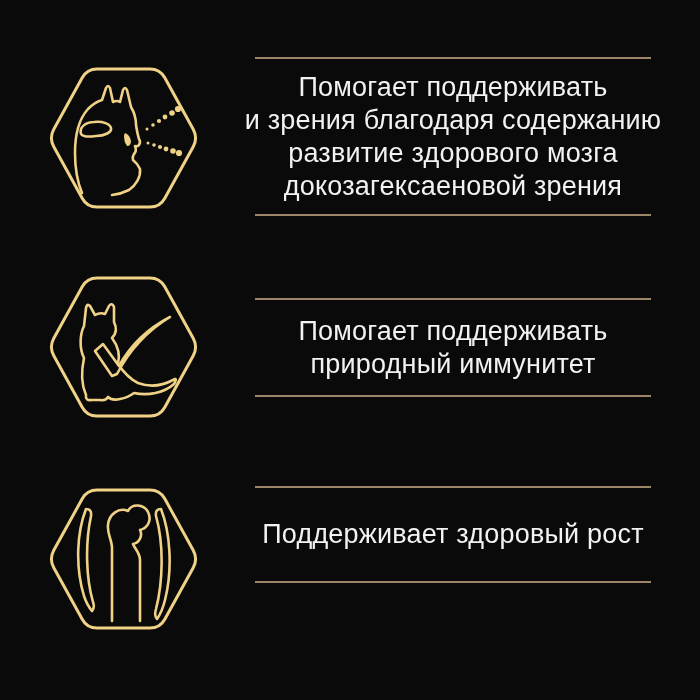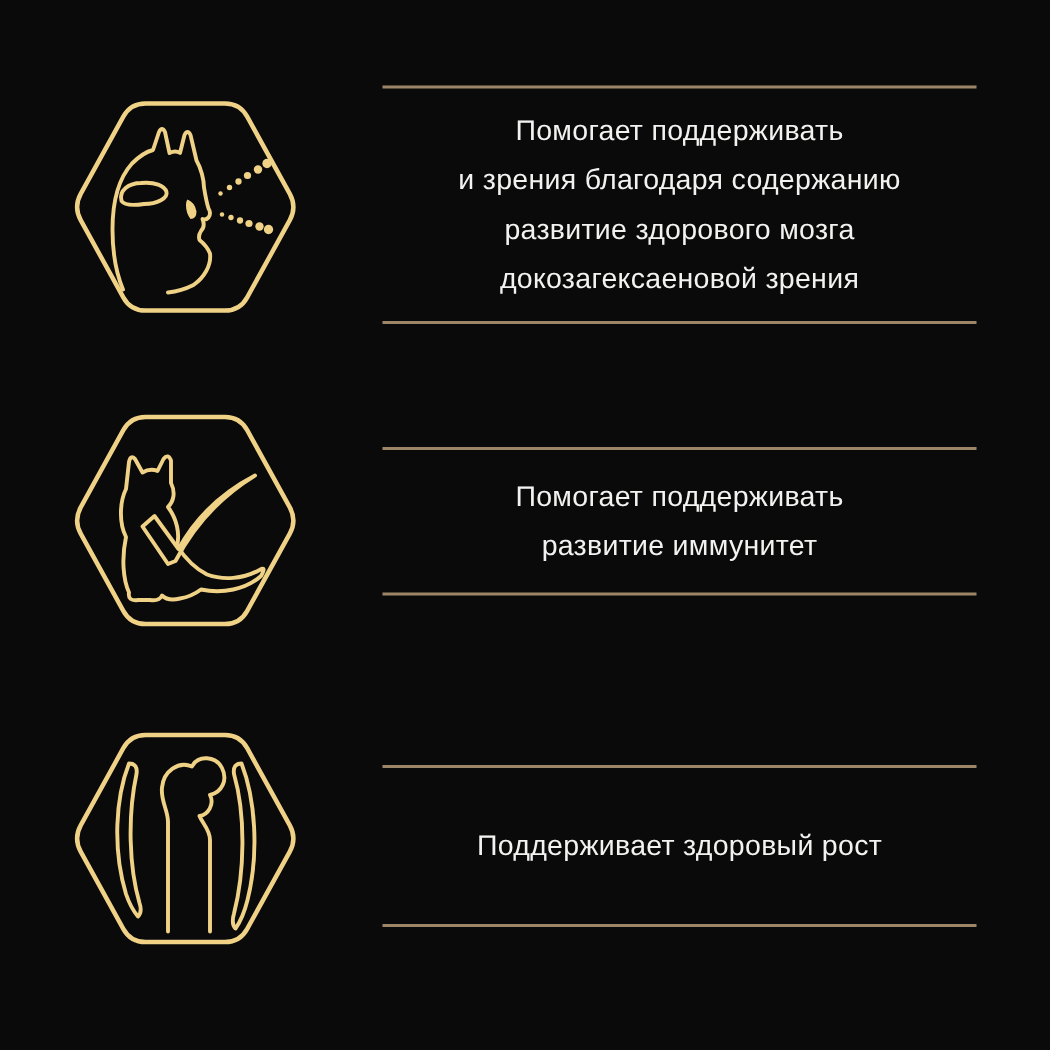--- a/index.html
+++ b/index.html
@@ -22,28 +22,28 @@
   .panel{
     position:absolute;left:255px;width:396px;
     border-top:2px solid var(--separator_line,#9d8667);
     border-bottom:2px solid var(--separator_line,#9d8667);
     display:flex;flex-direction:column;justify-content:center;align-items:center;
     box-sizing:border-box;
   }
   .panel p{
     margin:0;padding:0;
     color:var(--text,#f2f2f0);
-    font-size:19px;line-height:33px;
+    font-size:27px;line-height:33px;
     text-align:center;white-space:nowrap;
     letter-spacing:0.2px;
   }
   
   .icon-1{top:65px;}  .panel-1{top:57px;height:159px;}
   .icon-2{top:274px;} .panel-2{top:298px;height:99px;}
-  .icon-3{top:486px;} .panel-3{top:510px;height:108px;}
+  .icon-3{top:486px;} .panel-3{top:486px;height:97px;}
 </style>
 </head>
 <body>
 
 <div id="app">
 
   <section class="row">
     <div class="hex-icon icon-1">
       <svg viewBox="0 0 154 150" aria-hidden="true">
         <path class="stroke-thick" d="M 7.8 64.3 L 36.2 12.8 Q 41 4 51 4 L 104 4 Q 114 4 118.8 12.8 L 147.2 64.3 Q 152 73 147.2 81.8 L 118.8 133.2 Q 114 142 104 142 L 51 142 Q 41 142 36.2 133.2 L 7.8 81.8 Q 3 73 7.8 64.3 Z"></path>
@@ -79,21 +79,21 @@
   <section class="row">
     <div class="hex-icon icon-2">
       <svg viewBox="0 0 154 150" aria-hidden="true">
         <path class="stroke-thick" d="M 7.8 64.3 L 36.2 12.8 Q 41 4 51 4 L 104 4 Q 114 4 118.8 12.8 L 147.2 64.3 Q 152 73 147.2 81.8 L 118.8 133.2 Q 114 142 104 142 L 51 142 Q 41 142 36.2 133.2 L 7.8 81.8 Q 3 73 7.8 64.3 Z"></path>
         <path class="stroke" d="M 40 121 C 36 112 35 98 38 84 C 33 74 34 60 38 52 L 40 34 Q 41 29 44 32 L 49 41 Q 54 38 59 40 L 63 32 Q 66 28 68 33 L 68 48 C 71 54 70 60 66 64 C 72 72 74 82 72 90 C 76 96 82 104 92 109 C 103 113 116 112 127 106 Q 132 103 128 110 C 118 119 102 122 88 119 C 84 122 80 124 74 125 Q 66 127 62 123 Q 60 127 54 126 L 46 126 Q 39 127 40 121 Z"></path>
         <path class="stroke" d="M 49 77 L 66 102 L 71 100 C 83 77 101 57 124 43 C 101 55 84 72 73 92 L 57 70 Z"></path>
       </svg>
     </div>
     <div class="panel panel-2">
       <p>Помогает поддерживать</p>
-      <p>развитие иммунитет</p>
+      <p>природный иммунитет</p>
     </div>
   </section>
 
   <section class="row">
     <div class="hex-icon icon-3">
       <svg viewBox="0 0 154 150" aria-hidden="true">
         <path class="stroke-thick" d="M 7.8 64.3 L 36.2 12.8 Q 41 4 51 4 L 104 4 Q 114 4 118.8 12.8 L 147.2 64.3 Q 152 73 147.2 81.8 L 118.8 133.2 Q 114 142 104 142 L 51 142 Q 41 142 36.2 133.2 L 7.8 81.8 Q 3 73 7.8 64.3 Z"></path>
         <path class="stroke" d="M 66 135 L 66 62 C 66 54 61 48 62 39 C 63 28 73 21 82 25 C 86 17 98 18 102 26 C 106 34 102 42 94 44 C 97 50 93 57 87 58 C 89 63 94 67 94 74 L 94 135"></path>
         <path class="stroke" d="M 40 23 C 31 46 29 80 38 110 Q 41 119 46 125 Q 49 122 47 116 C 40 92 39 58 45 30 Q 46 23 40 23 Z"></path>
         <path class="stroke" d="M 115 23 C 124 46 127 82 119 114 Q 116 126 111 133 Q 108 130 110 123 C 117 96 118 58 110 30 Q 109 23 115 23 Z"></path>

